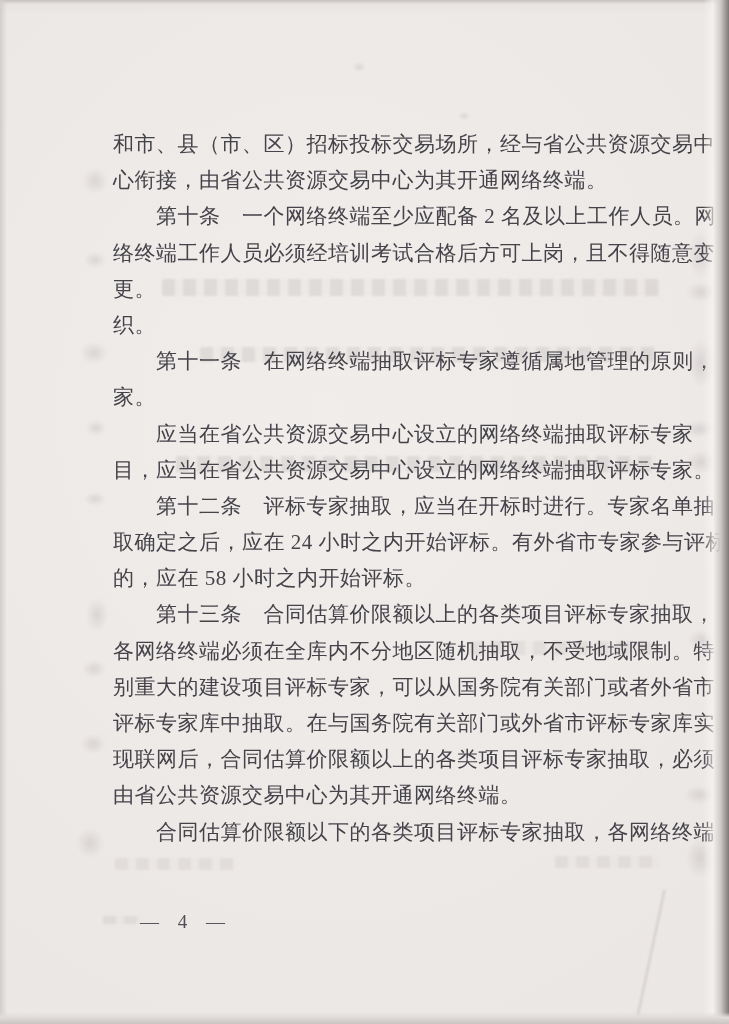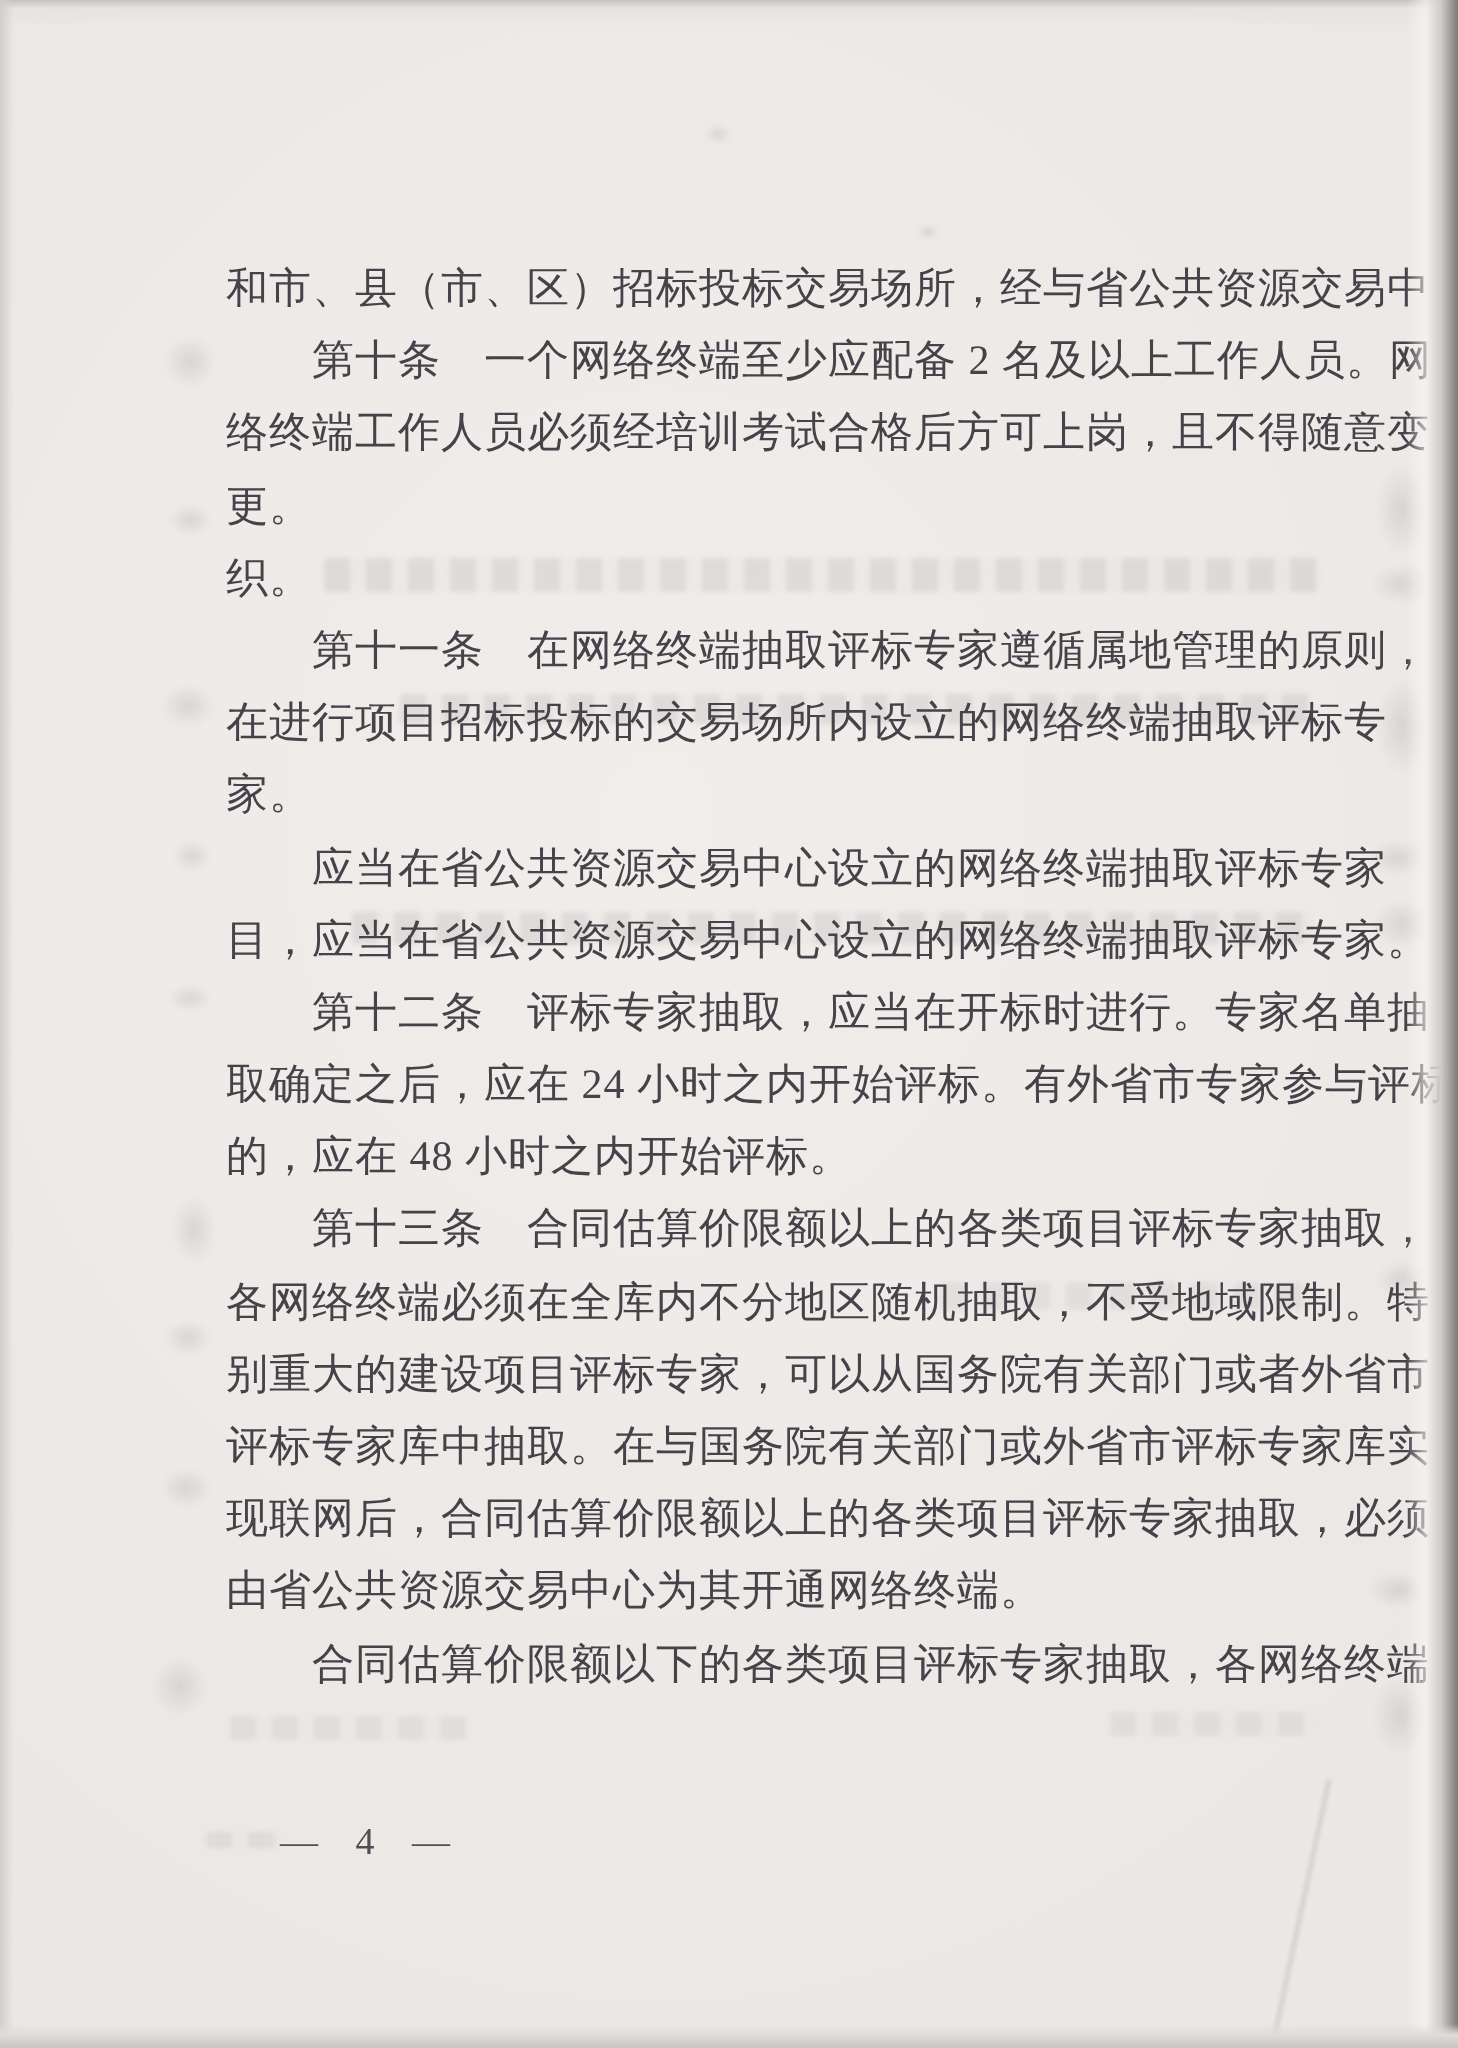--- a/index.html
+++ b/index.html
@@ -77,45 +77,45 @@
   <div class="ghost ghost-blob" style="left:82px;top:660px;width:24px;height:18px;"></div>
   <div class="ghost ghost-blob" style="left:80px;top:734px;width:26px;height:20px;"></div>
   <div class="ghost ghost-blob" style="left:76px;top:828px;width:28px;height:30px;"></div>
   <div class="ghost ghost-blob" style="left:352px;top:62px;width:14px;height:10px;"></div>
   <div class="ghost ghost-blob" style="left:458px;top:112px;width:12px;height:8px;"></div>
 
   <div class="text-block">
 
       <div class="line">和市、县（市、区）招标投标交易场所，经与省公共资源交易中</div>
 
+      <div class="line">心衔接，由省公共资源交易中心为其开通网络终端。</div>
 
       <div class="line indent">第十条　一个网络终端至少应配备 2 名及以上工作人员。网</div>
 
       <div class="line">络终端工作人员必须经培训考试合格后方可上岗，且不得随意变</div>
 
       <div class="line">更。</div>
 
 
       <div class="line">织。</div>
 
       <div class="line indent">第十一条　在网络终端抽取评标专家遵循属地管理的原则，</div>
 
-      <div class="line">在进行项目招标投标的交易场所内设立的网络终端抽取评标专</div>
 
       <div class="line">家。</div>
 
       <div class="line indent">应当在省公共资源交易中心设立的网络终端抽取评标专家</div>
 
       <div class="line">目，应当在省公共资源交易中心设立的网络终端抽取评标专家。</div>
 
       <div class="line indent">第十二条　评标专家抽取，应当在开标时进行。专家名单抽</div>
 
       <div class="line">取确定之后，应在 24 小时之内开始评标。有外省市专家参与评标</div>
 
-      <div class="line">的，应在 48 小时之内开始评标。</div>
+      <div class="line">的，应在 58 小时之内开始评标。</div>
 
       <div class="line indent">第十三条　合同估算价限额以上的各类项目评标专家抽取，</div>
 
       <div class="line">各网络终端必须在全库内不分地区随机抽取，不受地域限制。特</div>
 
       <div class="line">别重大的建设项目评标专家，可以从国务院有关部门或者外省市</div>
 
       <div class="line">评标专家库中抽取。在与国务院有关部门或外省市评标专家库实</div>
 
       <div class="line">现联网后，合同估算价限额以上的各类项目评标专家抽取，必须</div>

